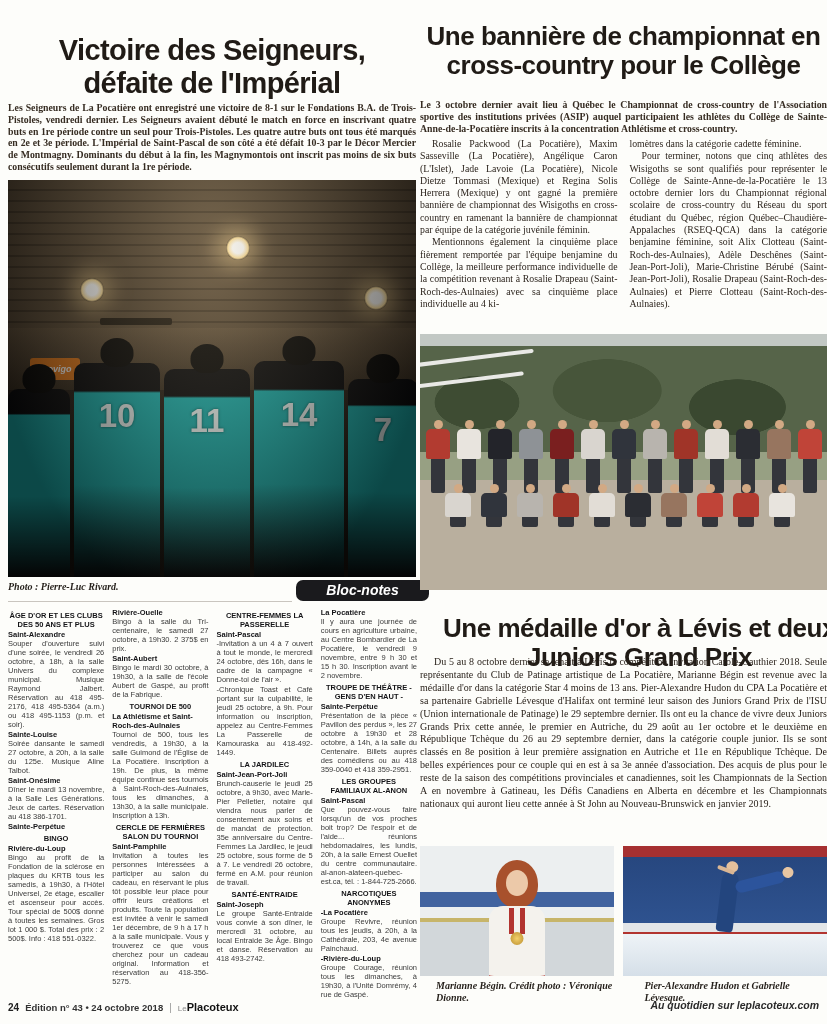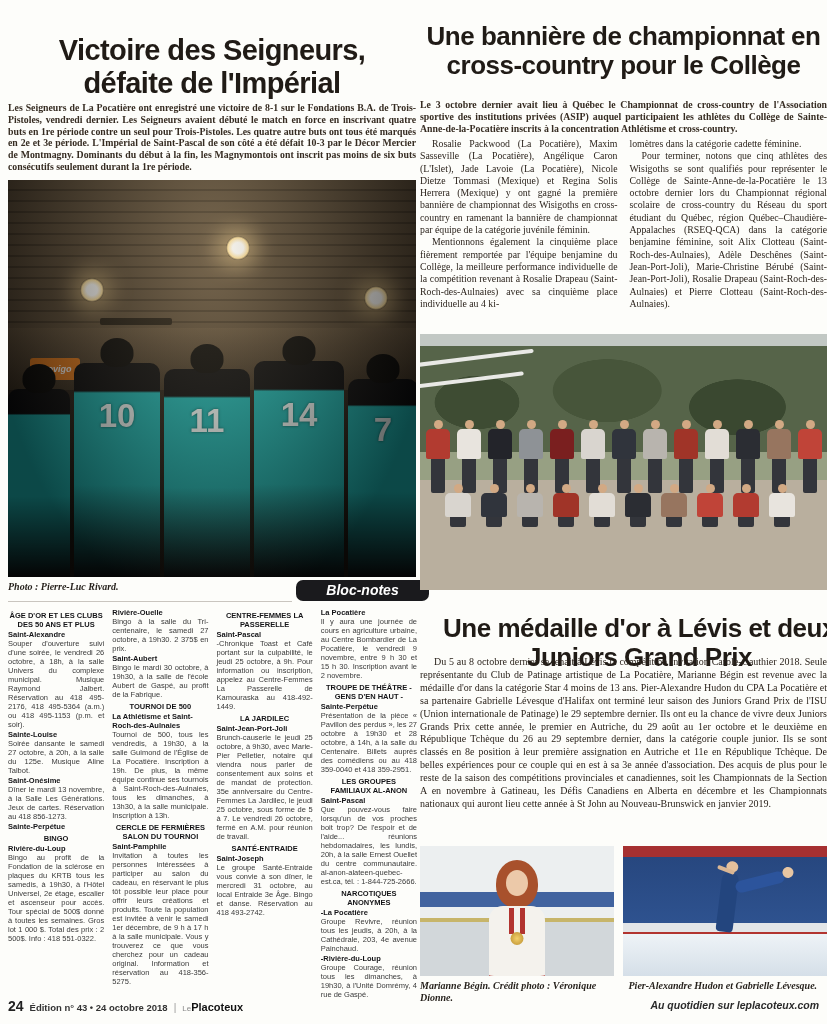--- a/index.html
+++ b/index.html
@@ -94,26 +94,26 @@
   .p-ice{left:0;top:88px;right:0;bottom:0;background:linear-gradient(#eef3f7,#d5dfe8);}
   .p-man{left:96px;top:26px;width:17px;height:60px;background:#23457e;
          border-radius:8px 8px 4px 4px;transform:rotate(7deg);}
   .p-man .head{position:absolute;top:-11px;left:3px;width:12px;height:11px;border-radius:50%;background:#e4c09c;}
   .p-woman{left:112px;top:30px;width:50px;height:12px;background:#2c549c;
          border-radius:7px;transform:rotate(-14deg);}
   .p-woman .head{position:absolute;right:-10px;top:-2px;width:11px;height:11px;border-radius:50%;background:#e8c6a2;}
   .p-woman .leg{position:absolute;left:-14px;top:-16px;width:18px;height:4px;background:#d9b694;
          border-radius:2px;transform:rotate(35deg);}
   .cap-wrap{left:0;top:384px;width:407px;display:flex;gap:10px;}
-  .cap-col{flex:1;}
+  .cap-col{flex:1;margin-left:16px;}
 
   
   .footer-l{position:absolute;left:8px;top:997px;display:flex;align-items:baseline;gap:6px;
             font-family:"Liberation Sans",sans-serif;color:#222;}
-  .f-num{font-weight:700;font-size:14px;}
+  .f-num{font-weight:700;font-size:10px;}
   .f-ed{font-weight:700;font-size:9.5px;color:#333;}
   .f-sep{font-size:10px;color:#999;}
   .f-le{font-size:8px;color:#8a8a8a;}
   .f-brand{font-weight:700;font-size:11px;color:#111;}
   .footer-r{position:absolute;right:8px;top:999px;
             font:italic 700 10.5px "Liberation Sans",sans-serif;color:#2a2a2a;}
 </style>
 </head>
 <body>
 
@@ -165,41 +165,42 @@
     <div class="abs bn-rule" style="left:0;top:23px;width:284px;"></div>
     <div class="abs bn-banner" style="left:288px;top:2px;width:133px;height:21px;">Bloc-notes</div>
     <div class="abs bn-cols" style="left:0;top:30px;width:409px;" id="bn-cols">
         <div class="bn-col">
           <div class="bn-section">ÂGE D'OR ET LES CLUBS DES 50 ANS ET PLUS</div>
           <div class="bn-place">Saint-Alexandre</div>
           <div class="bn-body">Souper d'ouverture suivi d'une soirée, le vendredi 26 octobre, à 18h, à la salle Univers du complexe municipal. Musique Raymond Jalbert. Réservation au 418 495-2176, 418 495-5364 (a.m.) ou 418 495-1153 (p.m. et soir).</div>
           <div class="bn-place">Sainte-Louise</div>
           <div class="bn-body">Soirée dansante le samedi 27 octobre, à 20h, à la salle du 125e. Musique Aline Talbot.</div>
           <div class="bn-place">Saint-Onésime</div>
-          <div class="bn-body">Dîner le mardi 13 novembre, à la Salle Les Générations. Jeux de cartes. Réservation au 418 856-1273.</div>
+          <div class="bn-body">Dîner le mardi 13 novembre, à la Salle Les Générations. Jeux de cartes. Réservation au 418 386-1701.</div>
           <div class="bn-place">Sainte-Perpétue</div>
           <div class="bn-section">BINGO</div>
           <div class="bn-place">Rivière-du-Loup</div>
           <div class="bn-body">Bingo au profit de la Fondation de la sclérose en plaques du KRTB tous les samedis, à 19h30, à l'Hôtel Universel, 2e étage, escalier et ascenseur pour accès. Tour spécial de 500$ donné à toutes les semaines. Gros lot 1 000 $. Total des prix : 2 500$. Info : 418 551-0322.</div>
         </div>
         <div class="bn-col">
           <div class="bn-place">Rivière-Ouelle</div>
           <div class="bn-body">Bingo à la salle du Tri-centenaire, le samedi 27 octobre, à 19h30. 2 375$ en prix.</div>
           <div class="bn-place">Saint-Aubert</div>
           <div class="bn-body">Bingo le mardi 30 octobre, à 19h30, à la salle de l'école Aubert de Gaspé, au profit de la Fabrique.</div>
           <div class="bn-section">TOURNOI DE 500</div>
           <div class="bn-place">La Athlétisme et Saint-Roch-des-Aulnaies</div>
           <div class="bn-body">Tournoi de 500, tous les vendredis, à 19h30, à la salle Guimond de l'Église de La Pocatière. Inscription à 19h. De plus, la même équipe continue ses tournois à Saint-Roch-des-Aulnaies, tous les dimanches, à 13h30, à la salle municipale. Inscription à 13h.</div>
           <div class="bn-section">CERCLE DE FERMIÈRES SALON DU TOURNOI</div>
           <div class="bn-place">Saint-Pamphile</div>
           <div class="bn-body">Invitation à toutes les personnes intéressées à participer au salon du cadeau, en réservant le plus tôt possible leur place pour offrir leurs créations et produits. Toute la population est invitée à venir le samedi 1er décembre, de 9 h à 17 h à la salle municipale. Vous y trouverez ce que vous cherchez pour un cadeau original. Information et réservation au 418-356-5275.</div>
         </div>
         <div class="bn-col">
           <div class="bn-section">CENTRE-FEMMES LA PASSERELLE</div>
           <div class="bn-place">Saint-Pascal</div>
+          <div class="bn-body">-Invitation à un 4 à 7 ouvert à tout le monde, le mercredi 24 octobre, dès 16h, dans le cadre de la campagne « Donne-toi de l'air ».</div>
           <div class="bn-body">-Chronique Toast et Café portant sur la culpabilité, le jeudi 25 octobre, à 9h. Pour information ou inscription, appelez au Centre-Femmes La Passerelle de Kamouraska au 418-492-1449.</div>
           <div class="bn-section">LA JARDILEC</div>
           <div class="bn-place">Saint-Jean-Port-Joli</div>
           <div class="bn-body">Brunch-causerie le jeudi 25 octobre, à 9h30, avec Marie-Pier Pelletier, notaire qui viendra nous parler de consentement aux soins et de mandat de protection. 35e anniversaire du Centre-Femmes La Jardilec, le jeudi 25 octobre, sous forme de 5 à 7. Le vendredi 26 octobre, fermé en A.M. pour réunion de travail.</div>
           <div class="bn-section">SANTÉ-ENTRAIDE</div>
           <div class="bn-place">Saint-Joseph</div>
           <div class="bn-body">Le groupe Santé-Entraide vous convie à son dîner, le mercredi 31 octobre, au local Entraide 3e Âge. Bingo et danse. Réservation au 418 493-2742.</div>
         </div>
         <div class="bn-col">
           <div class="bn-place">La Pocatière</div>

